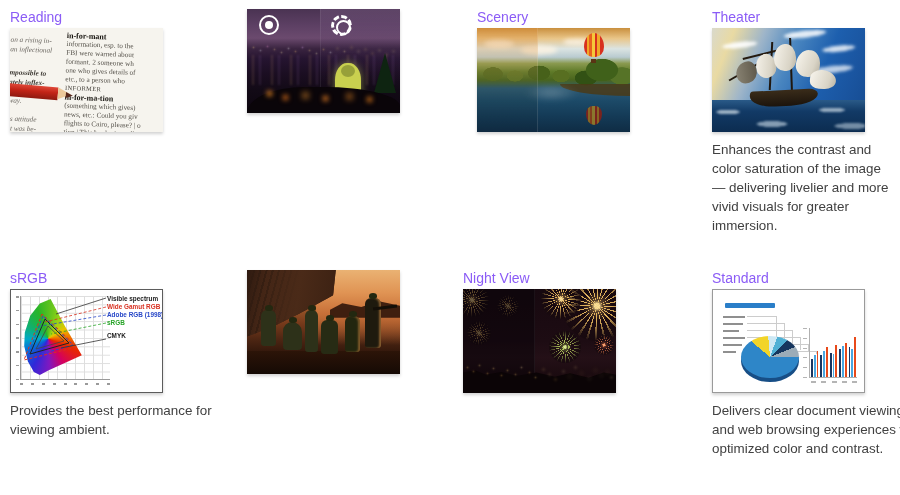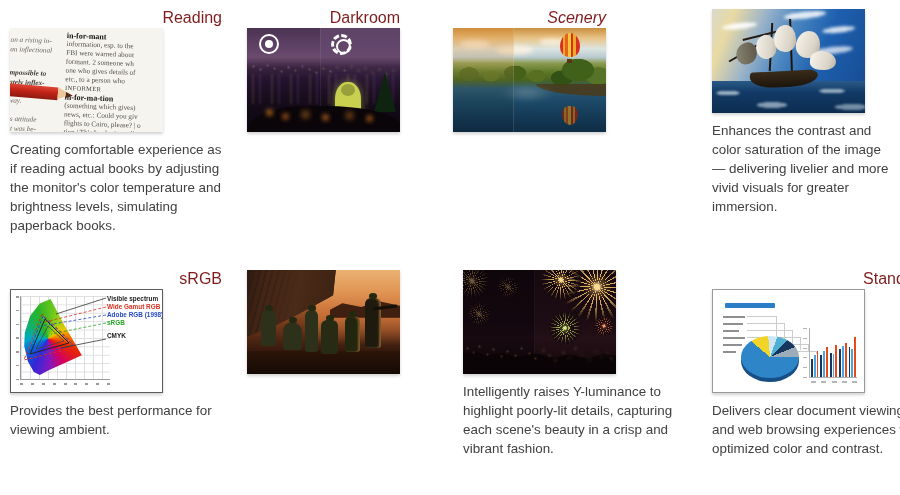--- a/index.html
+++ b/index.html
@@ -2,28 +2,28 @@
 <html><head>
 <meta charset="utf-8">
 <style>
   * { box-sizing: border-box; margin: 0; padding: 0; }
   html,body { width:900px; height:495px; background:#fff; overflow:hidden;
     font-family:"Liberation Sans", sans-serif; position:relative; }
 
   .card { position:absolute; }
   #card-reading   { left:10px;  top:9px;  }
   #card-darkroom  { left:247px; top:9px;  }
-  #card-scenery   { left:453px; top:9px;font-style:italic;  }
+  #card-scenery   { left:477px; top:9px;  }
   #card-theater   { left:712px; top:9px;  }
   #card-srgb      { left:10px;  top:270px; }
   #card-game      { left:247px; top:270px; }
   #card-nightview { left:463px; top:270px; }
   #card-standard  { left:712px; top:270px; }
 
-  .title { font-size:16px; font-weight:400; line-height:17px; color:#7f1d1d; margin-bottom:2px;text-align:right; }
+  .title { font-size:14px; font-weight:400; line-height:17px; color:#8b5cf6; margin-bottom:2px; }
   .thumb { width:153px; height:104px; position:relative; overflow:hidden;
            box-shadow:0 2px 3px rgba(0,0,0,0.18); }
   .desc  { margin-top:8px; font-size:13.4px; line-height:19px; color:#414141; }
   #card-reading  .desc { width:212px; }
   #card-darkroom .desc { width:214px; }
   #card-scenery  .desc { width:228px; }
   #card-theater  .desc { width:182px; }
   #card-srgb     .desc { width:212px; }
   #card-game     .desc { width:206px; }
   #card-nightview .desc { width:226px; }
@@ -302,25 +302,23 @@
         <span>flights to Cairo, please? | o</span>
         <span>tion | This book gives all</span>
 
       </div>
     </div>
     <div class="pencil">
       <div class="pencil-tip"></div>
       <div class="pencil-lead"></div>
     </div>
   </div>
-  <p class="desc">Creating comfortable experience as if reading actual books by adjusting the monitor's color temperature and brightness levels, simulating paperback books.</p>
 </section>
 
 <section class="card" id="card-darkroom">
-  <h3 class="title">Darkroom</h3>
   <div class="thumb thumb-darkroom">
     <div class="abs dr-right"></div>
     <div class="abs dr-lights"></div>
     <div class="abs dr-reflect"></div>
     <div class="abs dr-tree"></div>
     <div class="abs dr-person"></div>
     <div class="abs dr-rocks"></div>
     <div class="abs dr-flames"></div>
     <div class="abs dr-icon-sun"></div>
     <div class="abs dr-icon-gear"></div>
@@ -335,20 +333,21 @@
     <div class="abs sc-cluster"></div>
     <div class="abs sc-bank"></div>
     <div class="abs sc-glow"></div>
     <div class="abs sc-left"></div>
     <div class="abs balloon"></div>
     <div class="abs balloon-ref"></div>
   </div>
 </section>
 
 <section class="card" id="card-theater">
+  <h3 class="title">Theater</h3>
   <div class="thumb thumb-theater">
     <div class="abs th-clouds"></div>
     <div class="abs th-sea"></div>
     <div class="abs th-foam"></div>
     <div class="abs th-bowsprit"></div>
     <div class="abs th-yard"></div>
     <div class="abs th-mast1"></div>
     <div class="abs th-mast2"></div>
     <div class="abs th-sail th-sailA"></div>
     <div class="abs th-sail th-sailB"></div>
@@ -418,33 +417,33 @@
     <div class="soldier gm-s2"></div>
     <div class="soldier gm-s3"></div>
     <div class="soldier gm-s4"></div>
     <div class="soldier gm-s5"></div>
     <div class="soldier gm-s6"></div>
     <div class="gm-rifle"></div>
   </div>
 </section>
 
 <section class="card" id="card-nightview">
+  <h3 class="title">Night View</h3>
   <div class="thumb thumb-nightview">
     <div class="fw fw-l1"></div>
     <div class="fw fw-l2"></div>
     <div class="fw fw-l3"></div>
     <div class="abs nv-left"></div>
     <div class="fw fw-big"></div>
     <div class="fw fw-mid"></div>
     <div class="fw fw-green"></div>
     <div class="fw fw-red"></div>
     <div class="abs nv-skyline"></div>
     <div class="abs nv-lights"></div>
   </div>
-  <p class="desc">Intelligently raises Y-luminance to highlight poorly-lit details, capturing each scene's beauty in a crisp and vibrant fashion.</p>
 </section>
 
 <section class="card" id="card-standard">
   <h3 class="title">Standard</h3>
   <div class="thumb thumb-standard">
     <div class="abs std-titlebar"></div>
     <div class="std-label" style="top:26px;width:22px"></div>
     <div class="std-label" style="top:33px;width:20px"></div>
     <div class="std-label" style="top:40px;width:16px"></div>
     <div class="std-label" style="top:47px;width:22px"></div>

